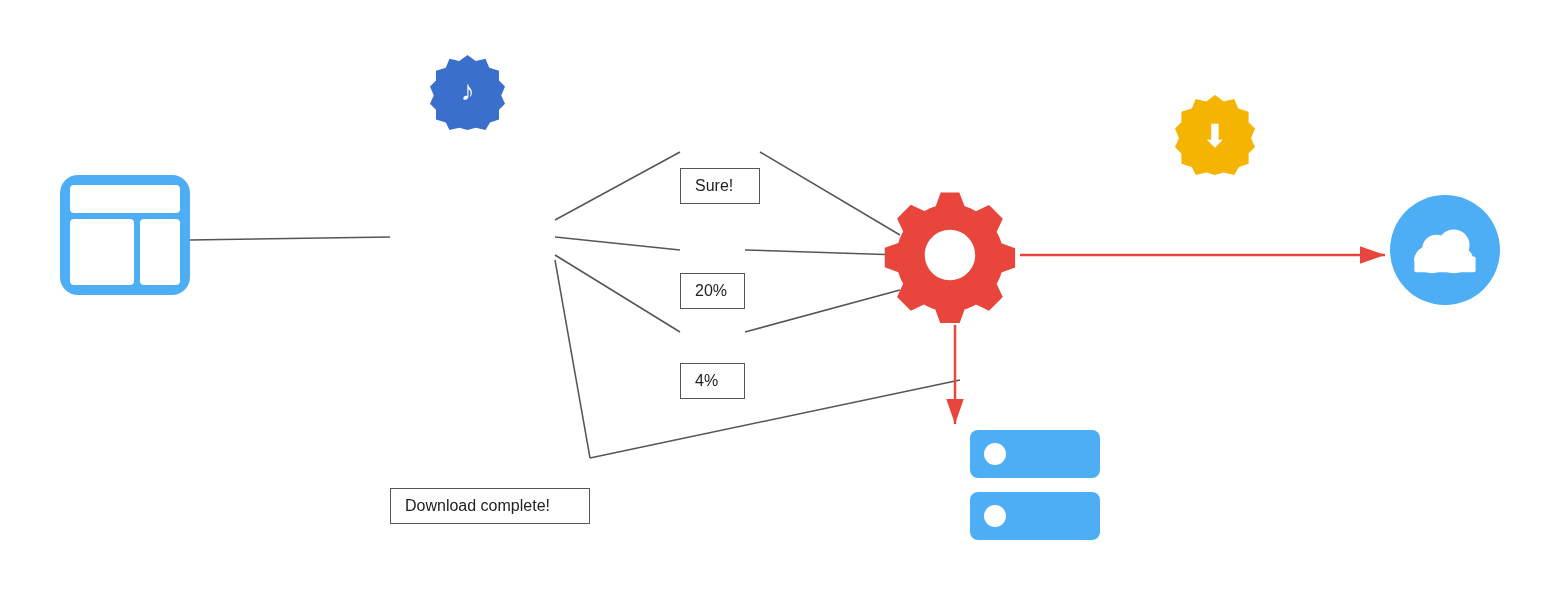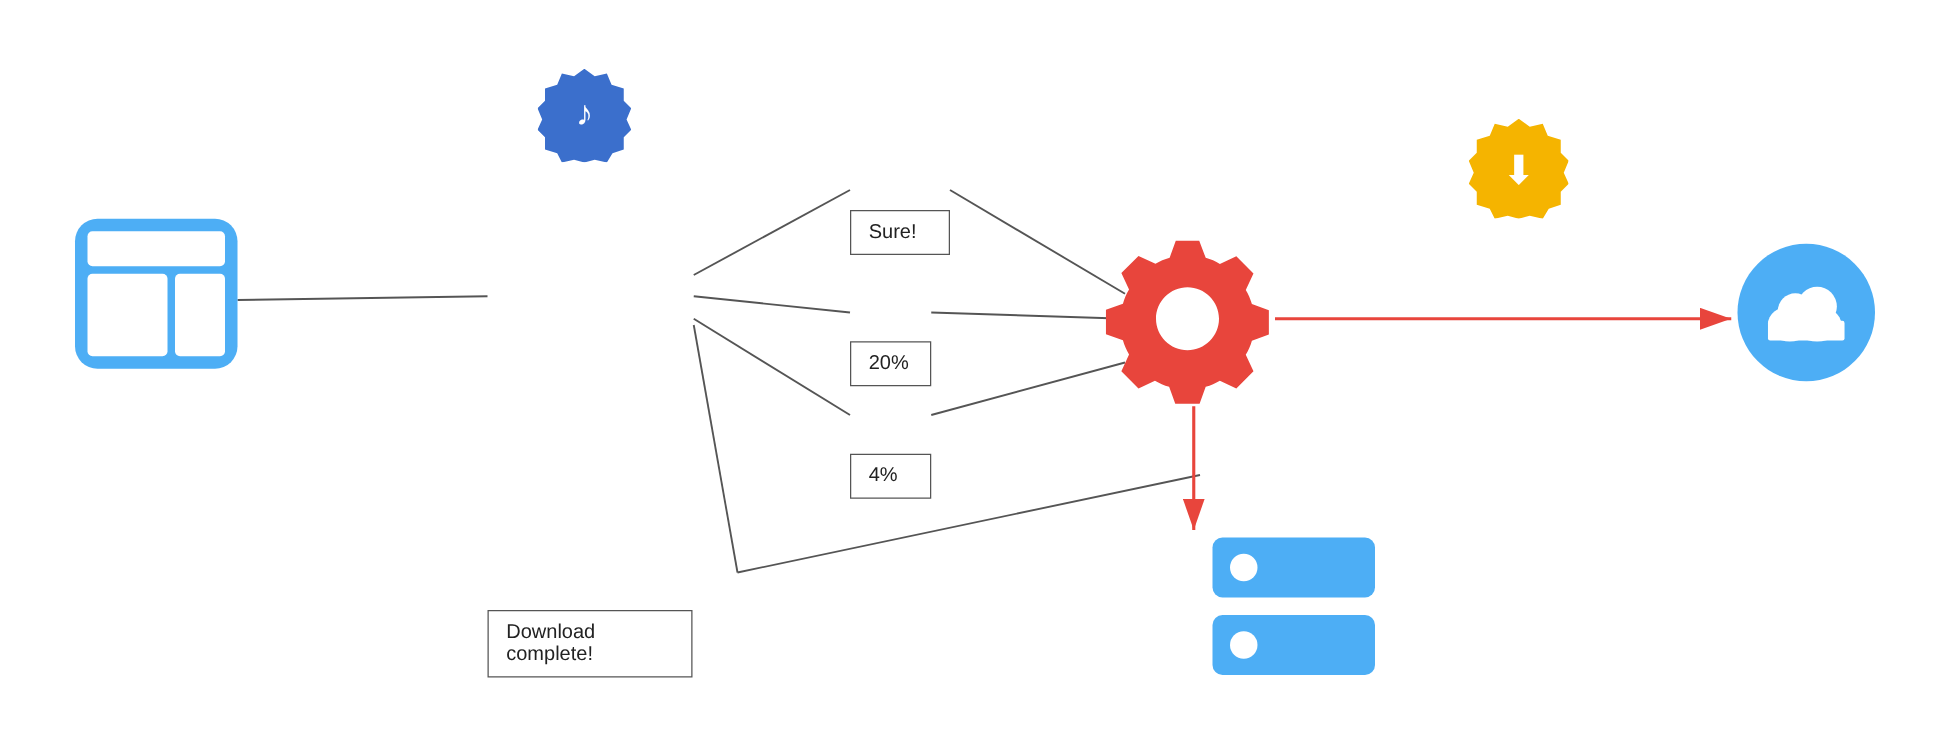--- a/index.html
+++ b/index.html
@@ -178,21 +178,21 @@
 
     .text-box-60 {
       left: 680px;
       top: 315px;
       width: 65px;
     }
 
     .text-box-complete {
       left: 390px;
       top: 440px;
-      width: 164px;
+      width: 200px;
     }
 
     
     .arrows-svg {
       position: absolute;
       top: 0;
       left: 0;
       width: 1550px;
       height: 600px;
       pointer-events: none;

